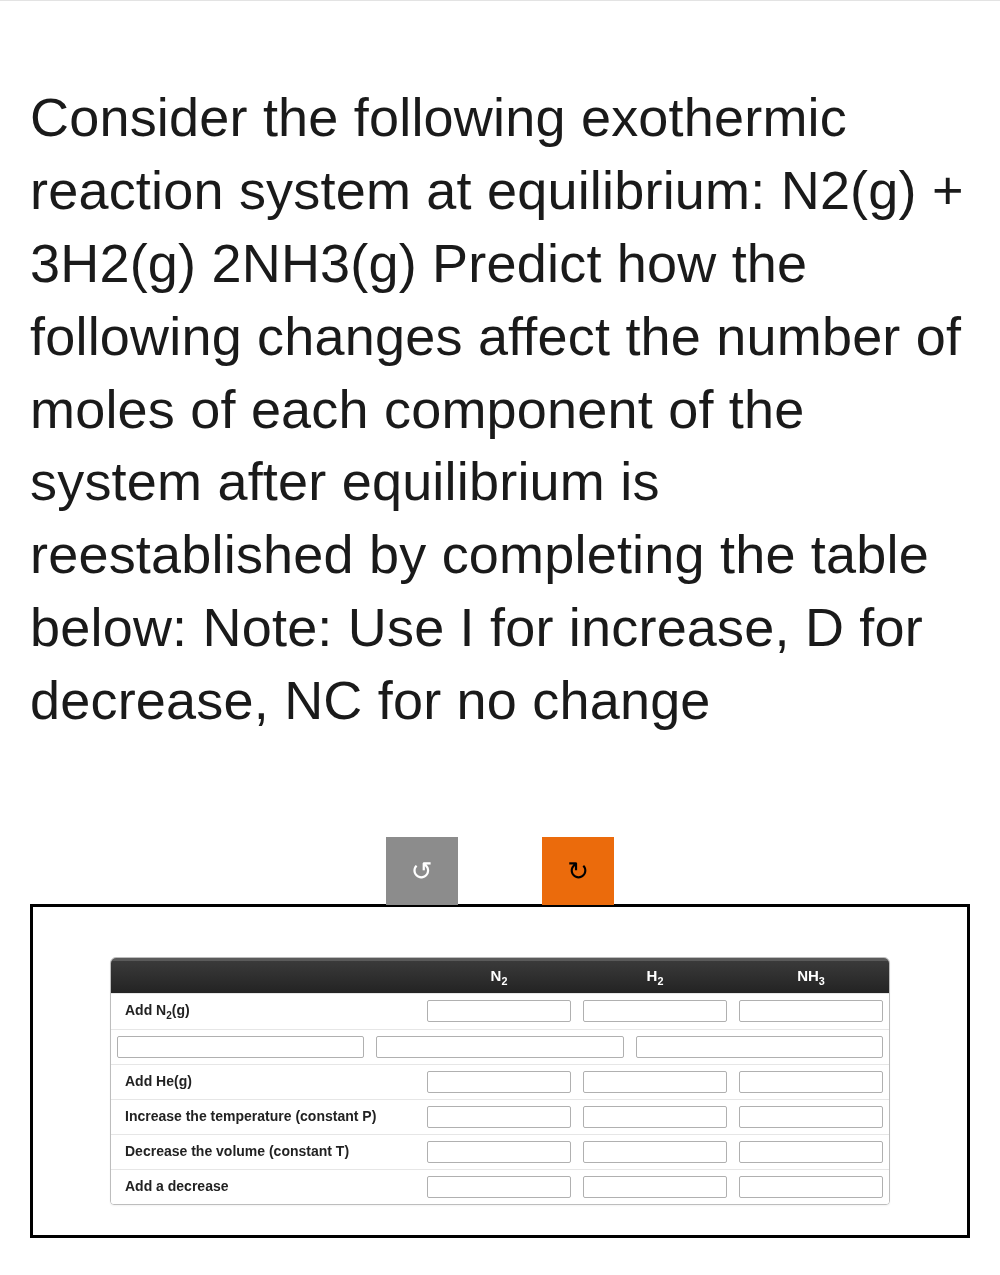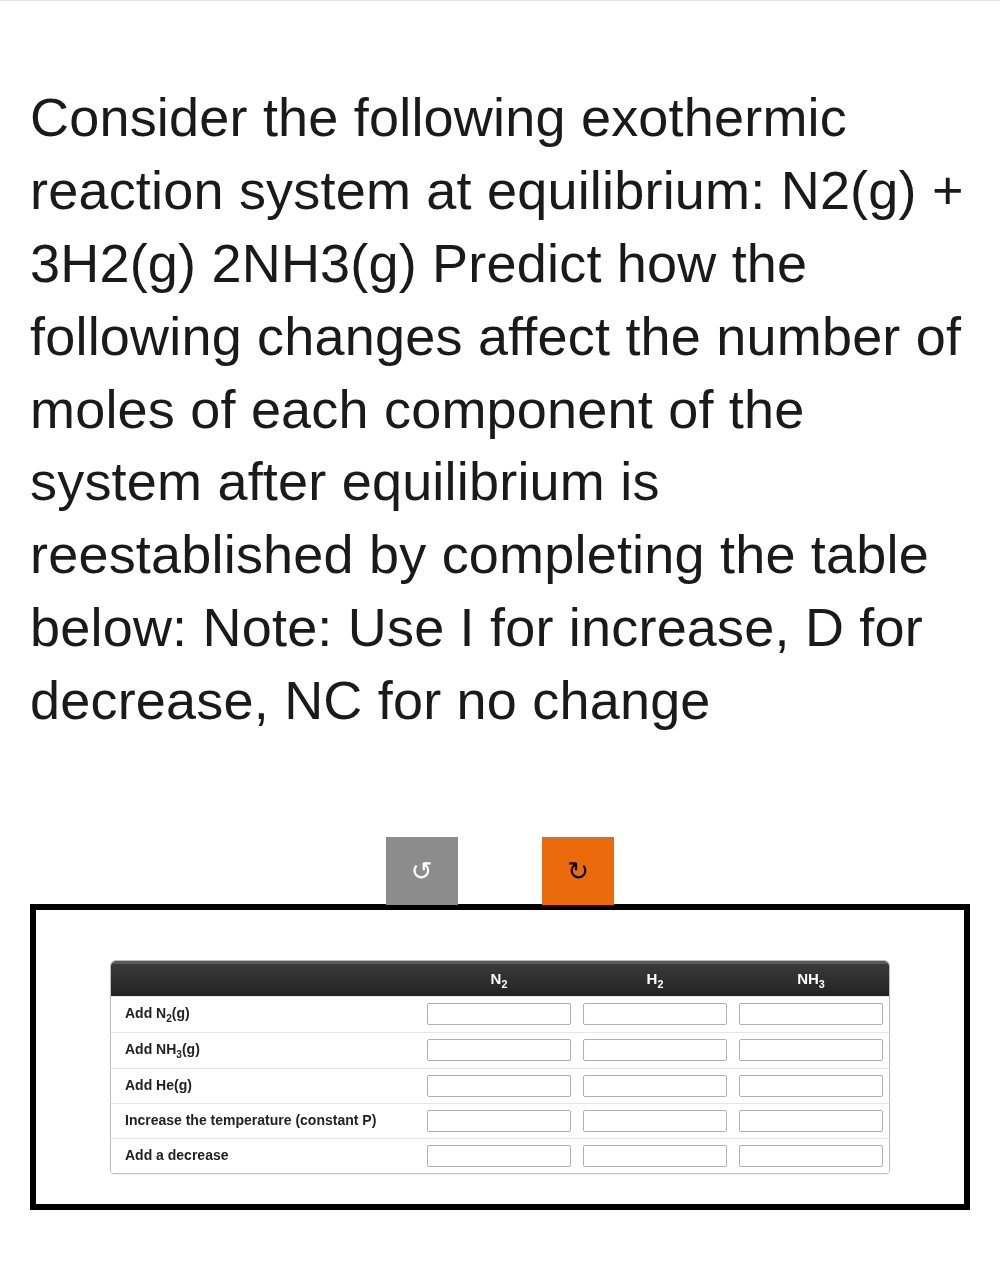--- a/index.html
+++ b/index.html
@@ -43,21 +43,21 @@
   .btn-undo {
     background: #8c8c8c;
     color: #fff;
   }
   .btn-redo {
     background: #eb6b0c;
     color: #000;
   }
   .panel {
     margin: 0 30px 30px 30px;
-    border: 6px solid #000000;
+    border: 3px solid #000000;
     padding: 50px 15px 30px 15px;
     margin-top: -1px;
   }
   .table-wrap {
     width: 780px;
     margin: 0 auto;
     border: 1px solid #bdbdbd;
     border-radius: 6px 6px 4px 4px;
     overflow: hidden;
     box-shadow: 0 1px 2px rgba(0,0,0,0.05);
@@ -130,40 +130,45 @@
 
     <div class="tbody-row">
       <div class="col-label chem">Add N<sub>2</sub>(g)</div>
       <div class="col"><input class="cell-input" value="" style=""></div>
       <div class="col"><input class="cell-input" value="" style=""></div>
       <div class="col"><input class="cell-input" value="" style=""></div>
     </div>
 
 
     <div class="tbody-row">
-      <div class="col-label chem">Add NH<sub>3</sub>(g)</div>
       <div class="col"><input class="cell-input" value="" style=""></div>
       <div class="col"><input class="cell-input" value="" style=""></div>
       <div class="col"><input class="cell-input" value="" style=""></div>
     </div>
 
     <div class="tbody-row">
       <div class="col-label chem">Add He(g)</div>
       <div class="col"><input class="cell-input" value="" style=""></div>
       <div class="col"><input class="cell-input" value="" style=""></div>
       <div class="col"><input class="cell-input" value="" style=""></div>
     </div>
 
     <div class="tbody-row">
       <div class="col-label chem">Increase the temperature (constant P)</div>
       <div class="col"><input class="cell-input" value="" style=""></div>
       <div class="col"><input class="cell-input" value="" style=""></div>
       <div class="col"><input class="cell-input" value="" style=""></div>
     </div>
 
+    <div class="tbody-row">
+      <div class="col-label chem">Decrease the volume (constant T)</div>
+      <div class="col"><input class="cell-input" value="" style=""></div>
+      <div class="col"><input class="cell-input" value="" style=""></div>
+      <div class="col"><input class="cell-input" value="" style=""></div>
+    </div>
 
     <div class="tbody-row">
       <div class="col-label chem">Add a decrease</div>
       <div class="col"><input class="cell-input" value="" style=""></div>
       <div class="col"><input class="cell-input" value="" style=""></div>
       <div class="col"><input class="cell-input" value="" style=""></div>
     </div>
 
   </div>
 </div>

